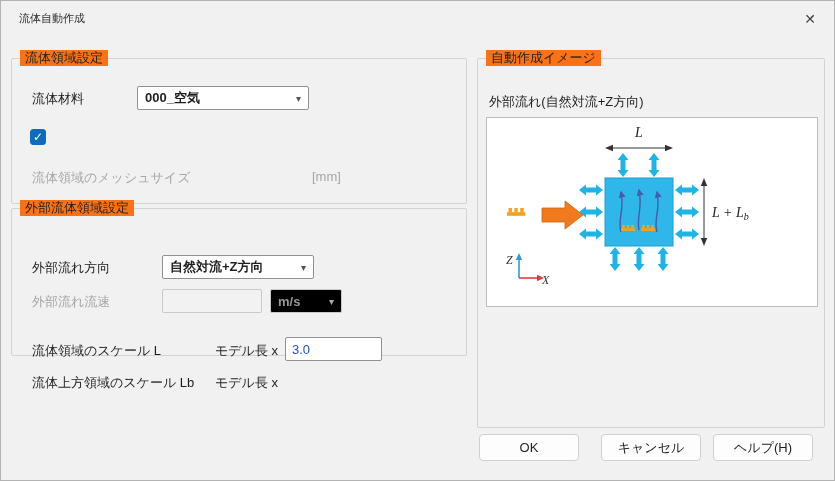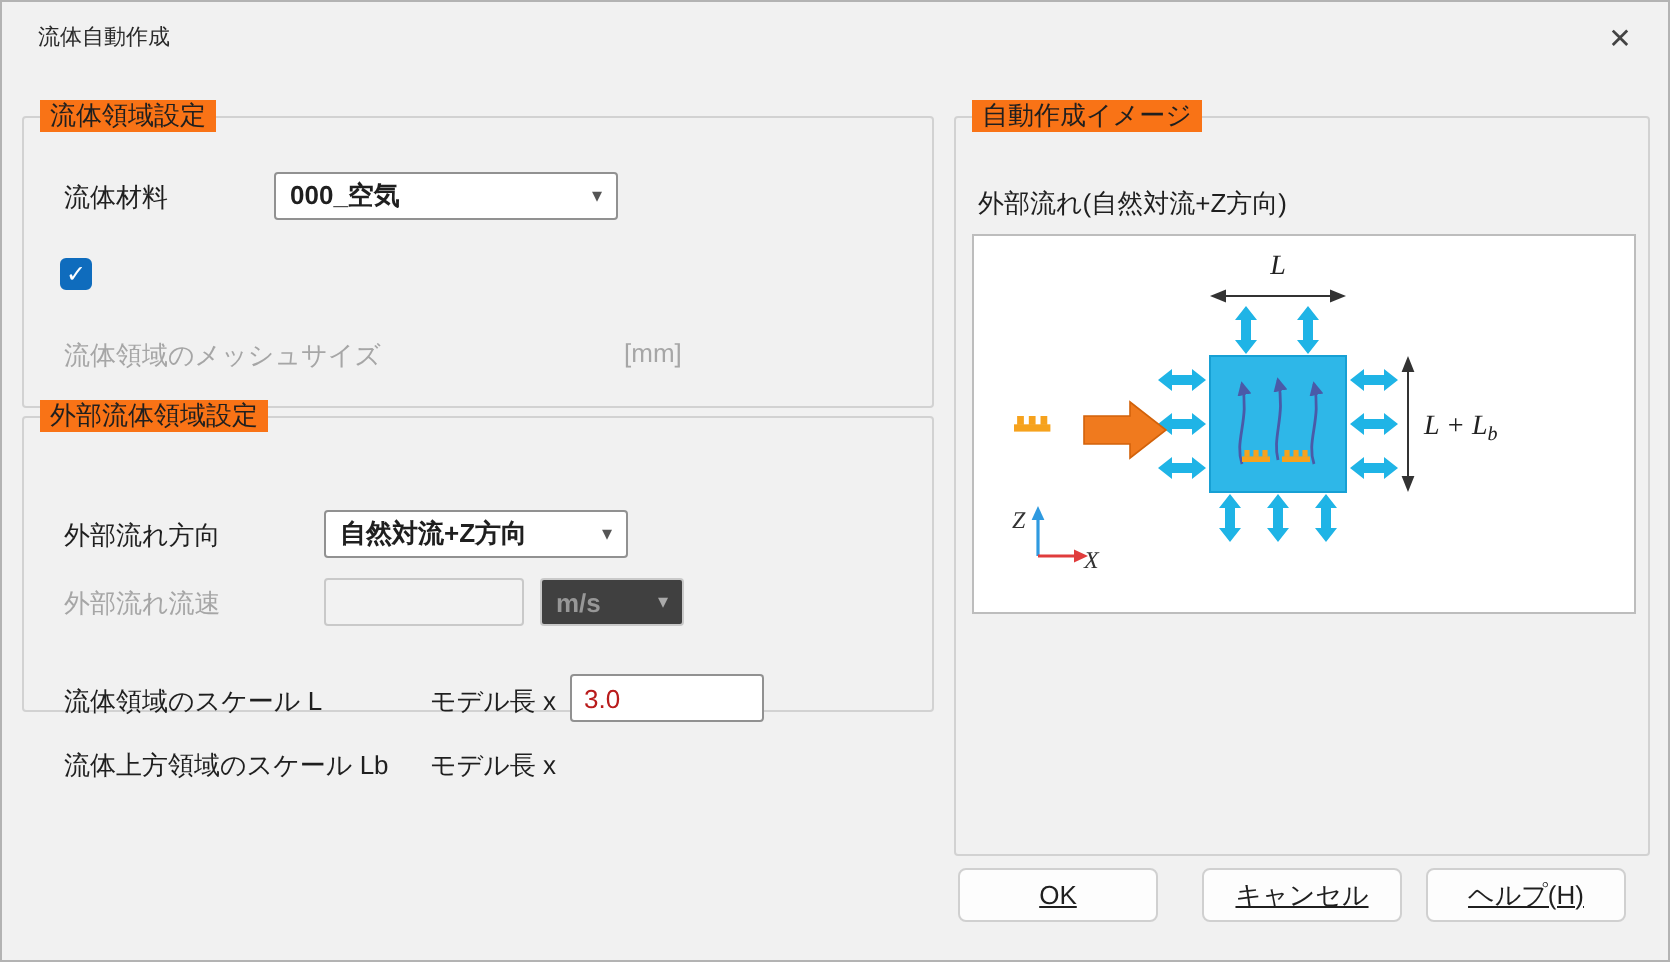--- a/index.html
+++ b/index.html
@@ -7,33 +7,33 @@
           box-sizing:border-box;font-size:13px;color:#1f1f1f;overflow:hidden;}
   .titlebar-text{position:absolute;left:18px;top:10px;font-size:11px;color:#2b2b2b;}
   .close-btn{position:absolute;right:14px;top:8px;width:20px;height:20px;display:flex;align-items:center;
              justify-content:center;color:#444;font-size:14px;cursor:default;}
   .groupbox{position:absolute;border:1px solid #d2d2d2;border-radius:2px;box-sizing:border-box;}
   .grouplabel{position:absolute;top:-9px;left:8px;background:#f97316;padding:0 5px;line-height:16px;color:#1f1f1f;text-align:center;}
   .lbl{position:absolute;white-space:nowrap;color:#1f1f1f;}
   .lbl-disabled{color:#a6a6a6;}
   .combo{position:absolute;display:flex;align-items:center;justify-content:space-between;background:#ffffff;
          border:1px solid #919191;border-radius:2px;height:24px;box-sizing:border-box;padding:0 7px;cursor:default;font-weight:bold;}
-  .combo.disabled{background:#404040;border-color:#c9c9c9;color:#979797;}
+  .combo.disabled{background:#000000;border-color:#c9c9c9;color:#979797;}
   .combo .chev{font-size:10px;color:#555;margin-left:8px;}
   .combo.disabled .chev{color:#aaa;}
   .textbox{position:absolute;height:24px;box-sizing:border-box;border:1px solid #919191;border-radius:2px;
-           padding:0 6px;font:13px "Liberation Sans","DejaVu Sans",sans-serif;background:#fff;color:#b91c1c;outline:none;}
+           padding:0 6px;font:13px "Liberation Sans","DejaVu Sans",sans-serif;background:#fff;color:#1d4ed8;outline:none;}
   .textbox:disabled{background:#f2f2f2;border-color:#c9c9c9;color:#6d6d6d;}
   .checkbox{position:absolute;width:16px;height:16px;background:var(--accent,#0f6cbd);border:1px solid var(--accent,#0f6cbd);
             border-radius:3px;box-sizing:border-box;display:flex;align-items:center;justify-content:center;cursor:default;}
   .checkbox .check{color:#fff;font-size:12px;line-height:1;}
   .imagebox{position:absolute;background:#ffffff;border:1px solid #bdbdbd;box-sizing:border-box;}
   .btn{position:absolute;width:100px;height:27px;background:#fdfdfd;border:1px solid #d0d0d0;border-radius:4px;
        font:13px "Liberation Sans","DejaVu Sans",sans-serif;color:#1f1f1f;display:flex;align-items:center;
-       justify-content:center;cursor:default;box-sizing:border-box;text-decoration:underline;}
+       justify-content:center;cursor:default;box-sizing:border-box;}
   svg text{font-family:"Liberation Serif","DejaVu Serif",serif;}
 </style>
 </head>
 <body>
 
 <div class="dialog">
 
   <span class="titlebar-text">流体自動作成</span>
   <span class="close-btn">✕</span>
 

